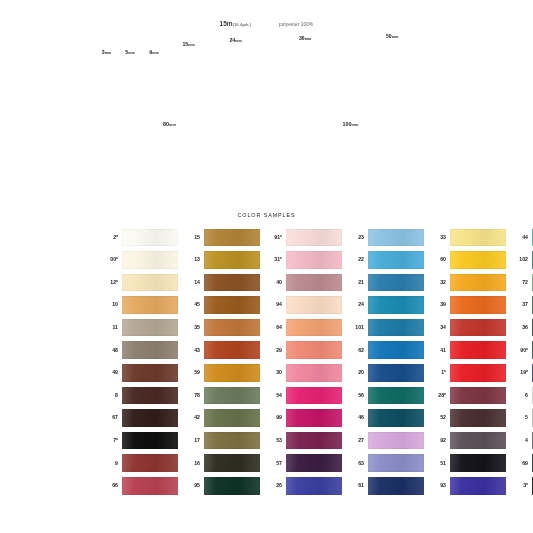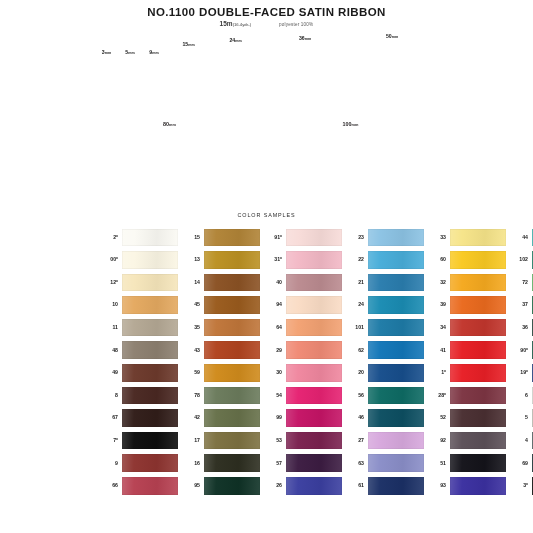--- a/index.html
+++ b/index.html
@@ -79,21 +79,20 @@
   }
 
   
   .foot{position:absolute;left:0;top:498px;width:533px;height:35px;}
 </style>
 </head>
 <body>
 
 <div class="page">
 
-  <div class="title">NO.1100   DOUBLE-FACED  SATIN  RIBBON</div>
   <div class="subline">
     <span class="len">15m</span><span class="yds">(16.4yds.)</span>
     <span class="poly">polyester  100%</span>
   </div>
 
   <div class="ribbons" id="ribbons">
       <div class="ribbon" style="left: 104px; width: 5px; height: 62px;"><span class="lbl">3<span class="u">mm</span></span><span class="sw"></span></div>
       <div class="ribbon" style="left: 126px; width: 8px; height: 62px;"><span class="lbl">5<span class="u">mm</span></span><span class="sw"></span></div>
       <div class="ribbon" style="left: 147px; width: 14px; height: 62px;"><span class="lbl">9<span class="u">mm</span></span><span class="sw"></span></div>
       <div class="ribbon" style="left: 177px; width: 23px; height: 70px;"><span class="lbl">15<span class="u">mm</span></span><span class="sw"></span></div>

